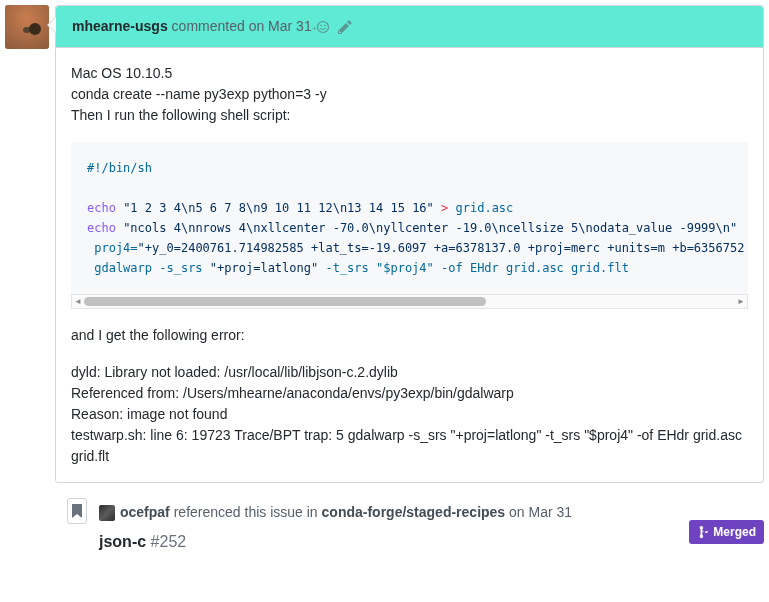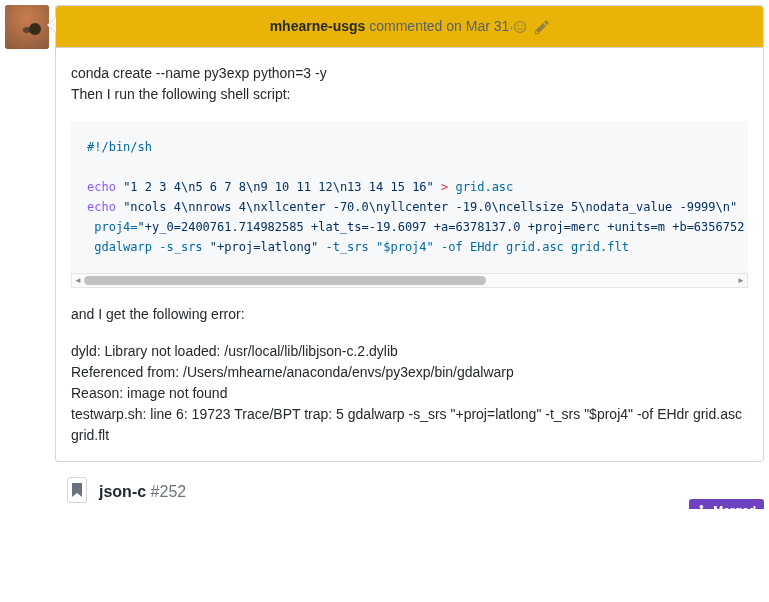--- a/index.html
+++ b/index.html
@@ -8,21 +8,21 @@
     .avatar-col { width: 60px; padding-left: 5px; }
     .avatar { width: 44px; height: 44px; border-radius: 3px; background: #e8a87c; display: inline-block; position: relative; overflow: hidden; }
     .avatar::before { content: ''; position: absolute; top: 18px; left: 8px; width: 12px; height: 12px; background: #3a2a1a; border-radius: 50%; }
     .avatar::after { content: ''; position: absolute; top: 18px; right: 8px; width: 12px; height: 12px; background: #3a2a1a; border-radius: 50%; }
     .avatar-face { position: absolute; inset: 0; background: radial-gradient(circle at 50% 30%, #c97d4e 0%, #8b5a3c 100%); }
     .avatar-face::before { content: ''; position: absolute; top: 22px; left: 18px; width: 8px; height: 6px; background: #543; border-radius: 50%; }
     .main-col { flex: 1; max-width: 709px; }
     .comment-box { border: 1px solid #d1d5da; border-radius: 3px; position: relative; }
     .comment-box::before { content: ''; position: absolute; left: -8px; top: 11px; width: 0; height: 0; border-top: 8px solid transparent; border-bottom: 8px solid transparent; border-right: 8px solid #f6f8fa; z-index: 2; }
     .comment-box::after { content: ''; position: absolute; left: -9px; top: 10px; width: 0; height: 0; border-top: 9px solid transparent; border-bottom: 9px solid transparent; border-right: 9px solid #d1d5da; z-index: 1; }
-    .comment-header { background: #eab308; border-bottom: 1px solid #d1d5da; padding: 10px 16px; display: flex; justify-content: center; align-items: center; border-radius: 3px 3px 0 0; }
+    .comment-header { background: #5eead4; border-bottom: 1px solid #d1d5da; padding: 10px 16px; display: flex; justify-content: flex-start; align-items: center; border-radius: 3px 3px 0 0; }
     .comment-header-left { color: #586069; }
     .author { font-weight: 600; color: #24292e; }
     .comment-actions { display: flex; gap: 8px; color: #586069; }
     .action-icon { cursor: pointer; opacity: 0.6; display: inline-flex; align-items: center; }
     .comment-body { padding: 15px; }
     .comment-body p { margin-bottom: 16px; }
     .comment-body .no-margin { margin-bottom: 0; }
     .code-block-wrapper { position: relative; margin-bottom: 16px; }
     .code-block { background: #f6f8fa; padding: 16px; border-radius: 3px; font-family: "SFMono-Regular", Consolas, "Liberation Mono", Menlo, monospace; font-size: 12px; line-height: 20px; overflow-x: auto; }
     .code-block pre { white-space: pre; }
@@ -75,20 +75,21 @@
               </svg>
           </span>
           <span class="action-icon">
             <svg width="14" height="16" viewBox="0 0 14 16">
                 <path fill="#586069" d="M0 12v3h3l8-8-3-3-8 8zm3 2H1v-2h1v1h1v1zm10.3-9.3L12 6 9 3l1.3-1.3c.39-.39 1.02-.39 1.41 0l1.59 1.59c.39.39.39 1.02 0 1.41z"></path>
               </svg>
           </span>
         </div>
       </div>
       <div class="comment-body">
+        <p class="no-margin">Mac OS 10.10.5</p>
         <p class="no-margin">conda create --name py3exp python=3 -y</p>
         <p>Then I run the following shell script:</p>
         <div class="code-block-wrapper">
           <div class="code-block">
 <pre><span class="c-comment">#!/bin/sh</span>
 
 <span class="c-builtin">echo</span> <span class="c-string">"1 2 3 4\n5 6 7 8\n9 10 11 12\n13 14 15 16"</span> <span class="c-op">&gt;</span><span class="c-plain"> grid.asc</span>
 <span class="c-builtin">echo</span> <span class="c-string">"ncols 4\nnrows 4\nxllcenter -70.0\nyllcenter -19.0\ncellsize 5\nodata_value -9999\n"</span>
 <span class="c-plain"> proj4=</span><span class="c-string">"+y_0=2400761.714982585 +lat_ts=-19.6097 +a=6378137.0 +proj=merc +units=m +b=6356752</span>
 <span class="c-plain"> gdalwarp -s_srs </span><span class="c-string">"+proj=latlong"</span><span class="c-plain"> -t_srs "$proj4" -of EHdr grid.asc grid.flt</span></pre>
@@ -108,20 +109,27 @@
     </div>
 
     <div class="timeline">
       <div class="timeline-item">
         <div class="timeline-badge">
           <svg width="10" height="14" viewBox="0 0 10 14">
               <path fill="#6a737d" d="M0 0 h10 v14 l-5-4 l-5 4 z"></path>
             </svg>
         </div>
         <div class="timeline-content">
+          <div class="ref-line">
+            <span class="ref-avatar"></span>
+            <span class="ref-author">ocefpaf</span>&nbsp;
+            <span>referenced this issue in</span>&nbsp;
+            <span class="ref-link">conda-forge/staged-recipes</span>&nbsp;
+            <span>on Mar 31</span>
+          </div>
           <div class="issue-title">
             <span>json-c</span>
             <span class="issue-num">#252</span>
           </div>
           <span class="merged-badge">
             <svg width="12" height="14" viewBox="0 0 12 16">
                 <path fill="#fff" d="M10 7c-.73 0-1.38.41-1.73 1.02-.8-.05-1.54-.4-2.1-.97-.6-.6-.95-1.4-.98-2.25.6-.34 1.03-1 1.03-1.75C6.22 1.92 5.3 1 4.17 1S2.13 1.92 2.13 3.05c0 .75.42 1.41 1.03 1.75v6.4c-.6.34-1.03 1-1.03 1.75 0 1.13.92 2.05 2.05 2.05s2.05-.92 2.05-2.05c0-.75-.42-1.41-1.03-1.75V7.07c.73.6 1.64.97 2.62 1.03.35.6 1 1.02 1.73 1.02 1.13 0 2.05-.92 2.05-2.05S11.13 7 10 7z"></path>
               </svg>
             <span>Merged</span>
           </span>

